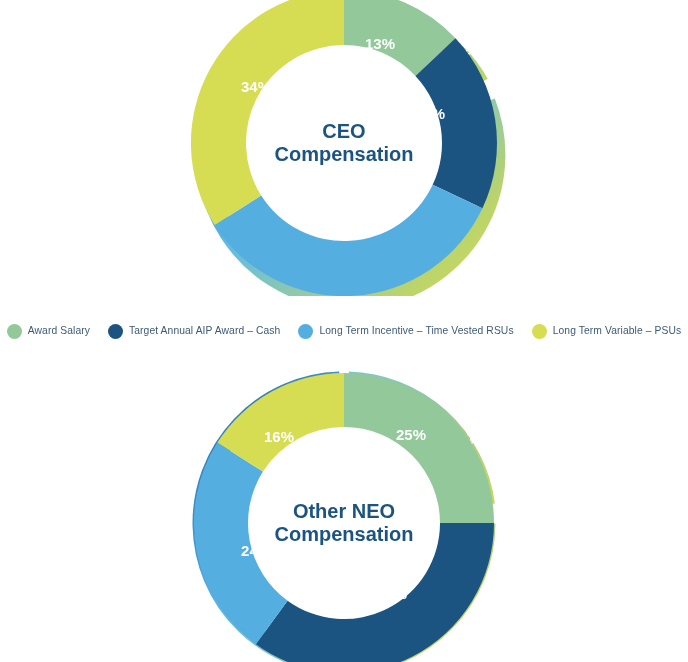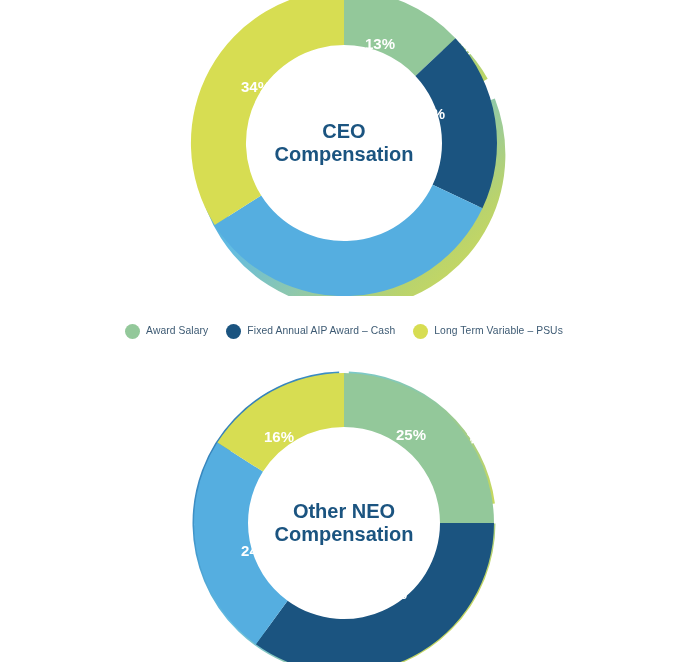--- a/index.html
+++ b/index.html
@@ -129,21 +129,25 @@
     </svg>
   </div>
 
   <div class="legend">
     <div class="legend-item">
       <span class="legend-dot" style="background:#93c89a"></span>
       <span class="legend-label">Award Salary</span>
     </div>
     <div class="legend-item">
       <span class="legend-dot" style="background:#1b5480"></span>
-      <span class="legend-label">Fixed Annual AIP Award – Cash</span>
+      <span class="legend-label">Target Annual AIP Award – Cash</span>
+    </div>
+    <div class="legend-item">
+      <span class="legend-dot" style="background:#55aee0"></span>
+      <span class="legend-label">Long Term Incentive – Time Vested RSUs</span>
     </div>
     <div class="legend-item">
       <span class="legend-dot" style="background:#d7dd52"></span>
       <span class="legend-label">Long Term Variable – PSUs</span>
     </div>
   </div>
 
   <div class="chart-block" id="chart-neo">
     <svg width="688" height="304" viewBox="0 0 688 304">
       <defs>

